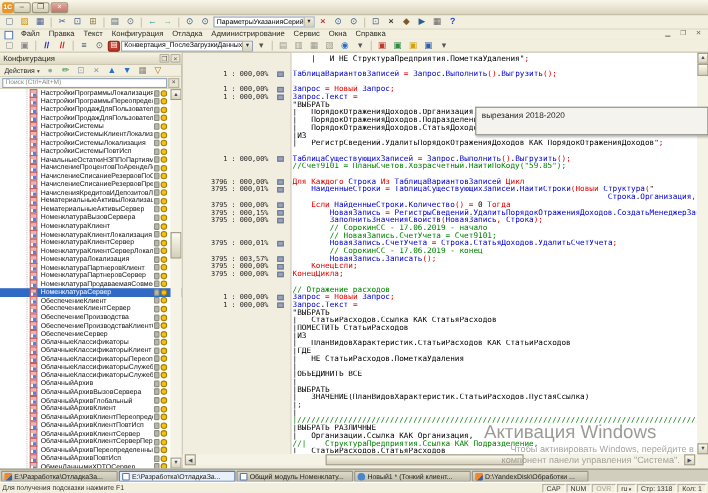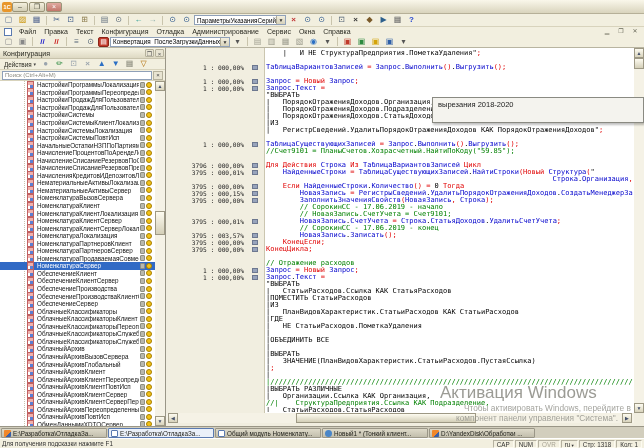--- a/index.html
+++ b/index.html
@@ -632,21 +632,21 @@
       <div class="cl"><span class="ct"><span class="tk-s">"ВЫБРАТЬ</span></span></div>
       <div class="cl"><span class="ct"><span class="tk-s">|   ПорядокОтраженияДоходов.Организация,</span></span></div>
       <div class="cl"><span class="ct"><span class="tk-s">|   ПорядокОтраженияДоходов.Подразделение,</span></span></div>
       <div class="cl"><span class="ct"><span class="tk-s">|   ПорядокОтраженияДоходов.СтатьяДоходов</span></span></div>
       <div class="cl"><span class="ct"><span class="tk-s">|ИЗ</span></span></div>
       <div class="cl"><span class="ct"><span class="tk-s">|   РегистрСведений.УдалитьПорядокОтраженияДоходов КАК ПорядокОтраженияДоходов"</span><span class="tk-o">;</span></span></div>
       <div class="cl"><span class="ct"></span></div>
       <div class="cl"><span class="ann">1 : 000,00%</span><span class="mk"></span><span class="ct"><span class="tk-i">ТаблицаСуществующихЗаписей</span><span class="tk-o"> = </span><span class="tk-i">Запрос</span><span class="tk-p">.</span><span class="tk-i">Выполнить</span><span class="tk-o">()</span><span class="tk-p">.</span><span class="tk-i">Выгрузить</span><span class="tk-o">();</span></span></div>
       <div class="cl"><span class="ct"><span class="tk-c">//Счет9101 = ПланыСчетов.Хозрасчетный.НайтиПоКоду("59.85");</span></span></div>
       <div class="cl"><span class="ct"></span></div>
-      <div class="cl"><span class="ann">3796 : 000,00%</span><span class="mk"></span><span class="ct"><span class="tk-k">Для Действия </span><span class="tk-i">Строка</span><span class="tk-k"> Из </span><span class="tk-i">ТаблицаВариантовЗаписей</span><span class="tk-k"> Цикл</span></span></div>
+      <div class="cl"><span class="ann">3796 : 000,00%</span><span class="mk"></span><span class="ct"><span class="tk-k">Для Каждого </span><span class="tk-i">Строка</span><span class="tk-k"> Из </span><span class="tk-i">ТаблицаВариантовЗаписей</span><span class="tk-k"> Цикл</span></span></div>
       <div class="cl"><span class="ann">3795 : 000,01%</span><span class="mk"></span><span class="ct"><span class="tk-p">    </span><span class="tk-i">НайденныеСтроки</span><span class="tk-o"> = </span><span class="tk-i">ТаблицаСуществующихЗаписей</span><span class="tk-p">.</span><span class="tk-i">НайтиСтроки</span><span class="tk-o">(</span><span class="tk-k">Новый</span><span class="tk-i"> Структура</span><span class="tk-o">(</span><span class="tk-s">"</span></span></div>
       <div class="cl"><span class="ct"><span class="tk-p">                                                                    </span><span class="tk-i">Строка</span><span class="tk-p">.</span><span class="tk-i">Организация</span><span class="tk-o">,</span></span></div>
       <div class="cl"><span class="ann">3795 : 000,00%</span><span class="mk"></span><span class="ct"><span class="tk-p">    </span><span class="tk-k">Если </span><span class="tk-i">НайденныеСтроки</span><span class="tk-p">.</span><span class="tk-i">Количество</span><span class="tk-o">() = </span><span class="tk-p">0</span><span class="tk-k"> Тогда</span></span></div>
       <div class="cl"><span class="ann">3795 : 000,15%</span><span class="mk"></span><span class="ct"><span class="tk-p">        </span><span class="tk-i">НоваяЗапись</span><span class="tk-o"> = </span><span class="tk-i">РегистрыСведений</span><span class="tk-p">.</span><span class="tk-i">УдалитьПорядокОтраженияДоходов</span><span class="tk-p">.</span><span class="tk-i">СоздатьМенеджерЗаписи</span></span></div>
       <div class="cl"><span class="ann">3795 : 000,00%</span><span class="mk"></span><span class="ct"><span class="tk-p">        </span><span class="tk-i">ЗаполнитьЗначенияСвойств</span><span class="tk-o">(</span><span class="tk-i">НоваяЗапись</span><span class="tk-o">, </span><span class="tk-i">Строка</span><span class="tk-o">);</span></span></div>
       <div class="cl"><span class="ct"><span class="tk-c">        // СорокинСС - 17.06.2019 - начало</span></span></div>
       <div class="cl"><span class="ct"><span class="tk-c">        // НоваяЗапись.СчетУчета = Счет9101;</span></span></div>
       <div class="cl"><span class="ann">3795 : 000,01%</span><span class="mk"></span><span class="ct"><span class="tk-p">        </span><span class="tk-i">НоваяЗапись</span><span class="tk-p">.</span><span class="tk-i">СчетУчета</span><span class="tk-o"> = </span><span class="tk-i">Строка</span><span class="tk-p">.</span><span class="tk-i">СтатьяДоходов</span><span class="tk-p">.</span><span class="tk-i">УдалитьСчетУчета</span><span class="tk-o">;</span></span></div>
       <div class="cl"><span class="ct"><span class="tk-c">        // СорокинСС - 17.06.2019 - конец</span></span></div>
       <div class="cl"><span class="ann">3795 : 003,57%</span><span class="mk"></span><span class="ct"><span class="tk-p">        </span><span class="tk-i">НоваяЗапись</span><span class="tk-p">.</span><span class="tk-i">Записать</span><span class="tk-o">();</span></span></div>

